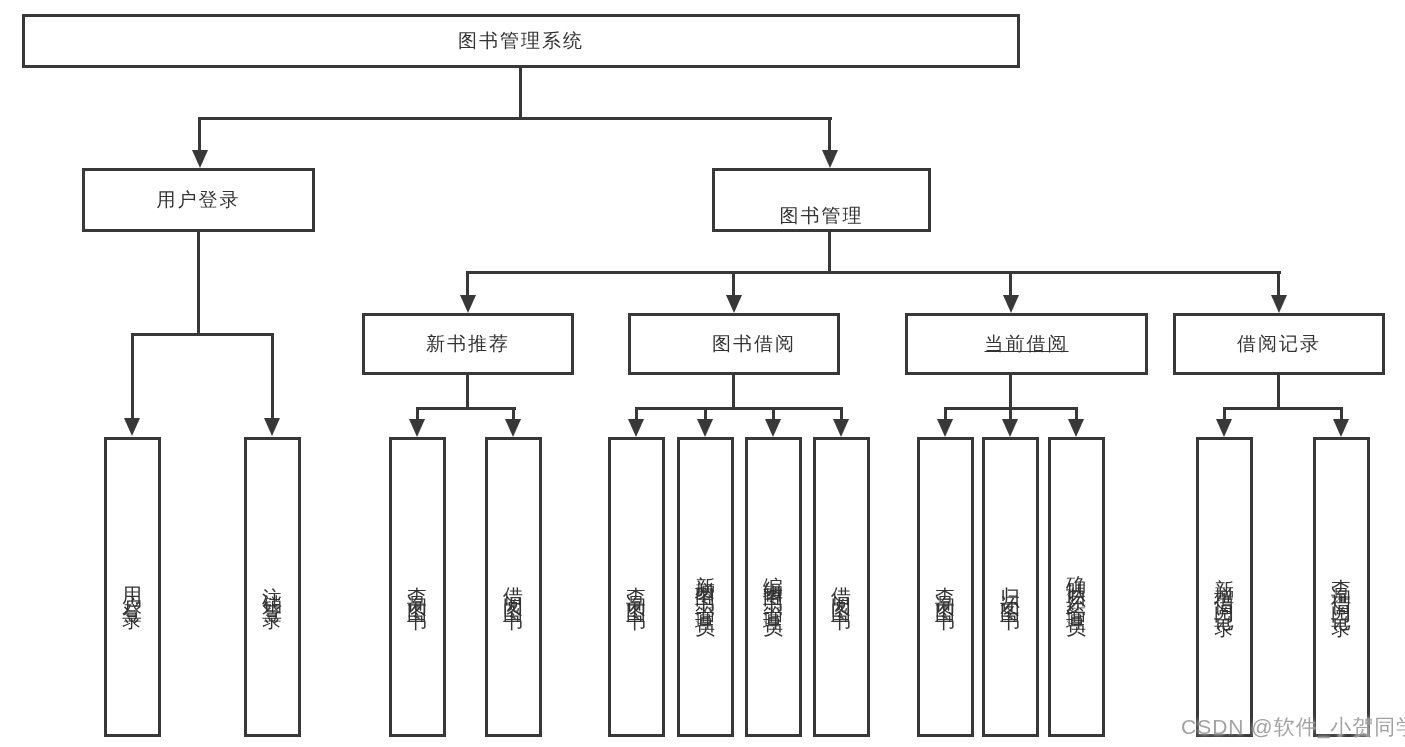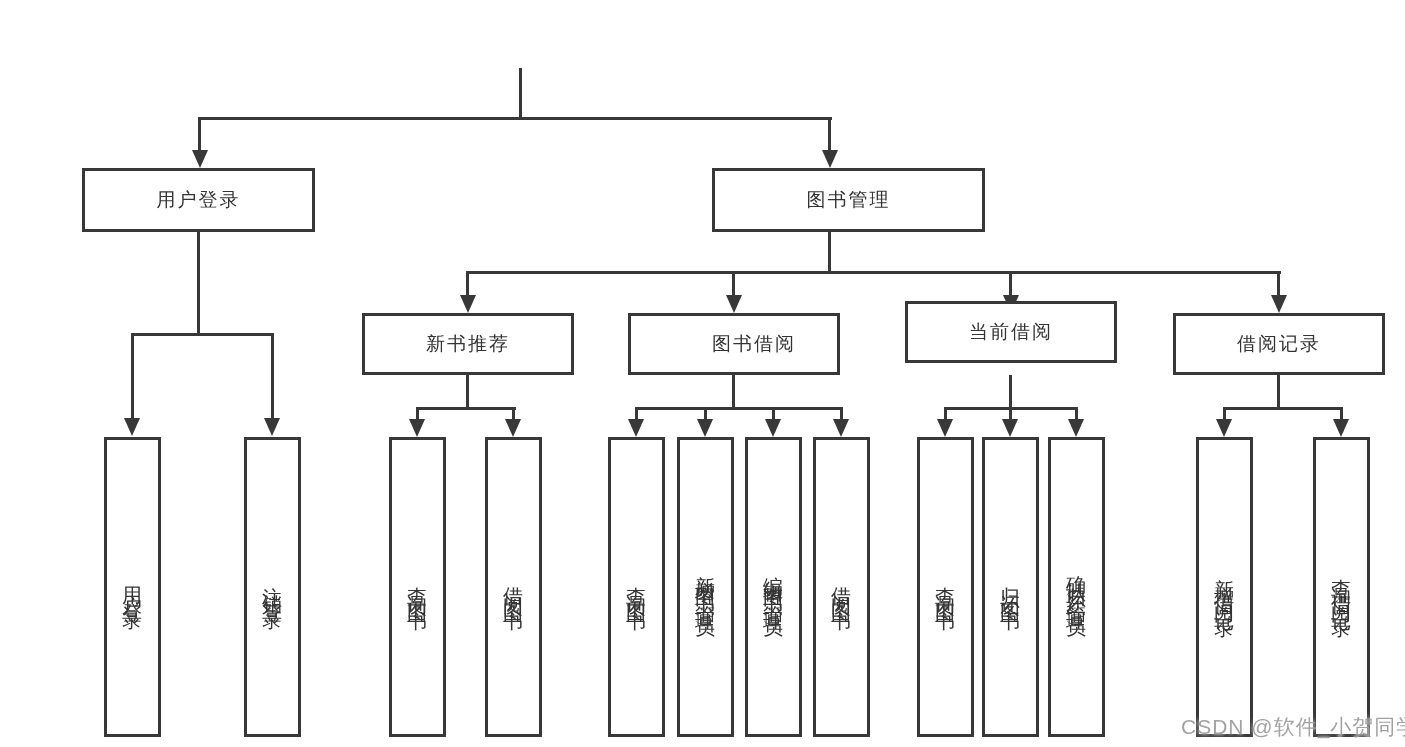--- a/index.html
+++ b/index.html
@@ -29,32 +29,35 @@
     position:absolute;left:1181px;top:713px;font-size:21px;letter-spacing:1px;
     color:#9b9b9b;white-space:nowrap;
     text-shadow:0 0 3px #ffffff,0 0 6px #ffffff;opacity:.92;
   }
 </style>
 </head>
 <body>
 
 <div class="canvas">
 
+  <div class="box" style="left:22px;top:14px;width:998px;height:54px;">
+    <span class="hlabel">图书管理系统</span>
+  </div>
 
   <div class="line v" style="left:519px;top:68px;height:52px;"></div>
   <div class="line h" style="left:198px;top:117px;width:634px;"></div>
   <div class="line v" style="left:198px;top:118px;height:34px;"></div>
   <div class="arr" style="left:192px;top:150px;"></div>
   <div class="line v" style="left:828px;top:118px;height:34px;"></div>
   <div class="arr" style="left:822px;top:150px;"></div>
 
   <div class="box" style="left:82px;top:168px;width:233px;height:64px;">
     <span class="hlabel">用户登录</span>
   </div>
-  <div class="box" style="left:712px;top:168px;width:273px;height:64px;">
+  <div class="box" style="left:712px;top:168px;width:219px;height:64px;align-items:flex-end;">
     <span class="hlabel">图书管理</span>
   </div>
 
   <div class="line v" style="left:197px;top:232px;height:104px;"></div>
   <div class="line h" style="left:131px;top:333px;width:143px;"></div>
   <div class="line v" style="left:131px;top:334px;height:85px;"></div>
   <div class="arr" style="left:124px;top:418px;"></div>
   <div class="line v" style="left:271px;top:334px;height:85px;"></div>
   <div class="arr" style="left:264px;top:418px;"></div>
 
@@ -68,21 +71,21 @@
   <div class="arr" style="left:1003px;top:295px;"></div>
   <div class="line v" style="left:1277px;top:272px;height:24px;"></div>
   <div class="arr" style="left:1271px;top:295px;"></div>
 
   <div class="box" style="left:362px;top:313px;width:212px;height:62px;align-items:center;">
     <span class="hlabel">新书推荐</span>
   </div>
   <div class="box" style="left:628px;top:313px;width:212px;height:62px;padding-left:40px;">
     <span class="hlabel">图书借阅</span>
   </div>
-  <div class="box" style="left:905px;top:301px;width:212px;height:62px;">
+  <div class="box" style="left:905px;top:313px;width:243px;height:62px;text-decoration:underline;">
     <span class="hlabel">当前借阅</span>
   </div>
   <div class="box" style="left:1173px;top:313px;width:212px;height:62px;">
     <span class="hlabel">借阅记录</span>
   </div>
 
   <div class="line v" style="left:466px;top:375px;height:35px;"></div>
   <div class="line v" style="left:732px;top:375px;height:35px;"></div>
   <div class="line v" style="left:1009px;top:375px;height:35px;"></div>
   <div class="line v" style="left:1277px;top:375px;height:35px;"></div>

